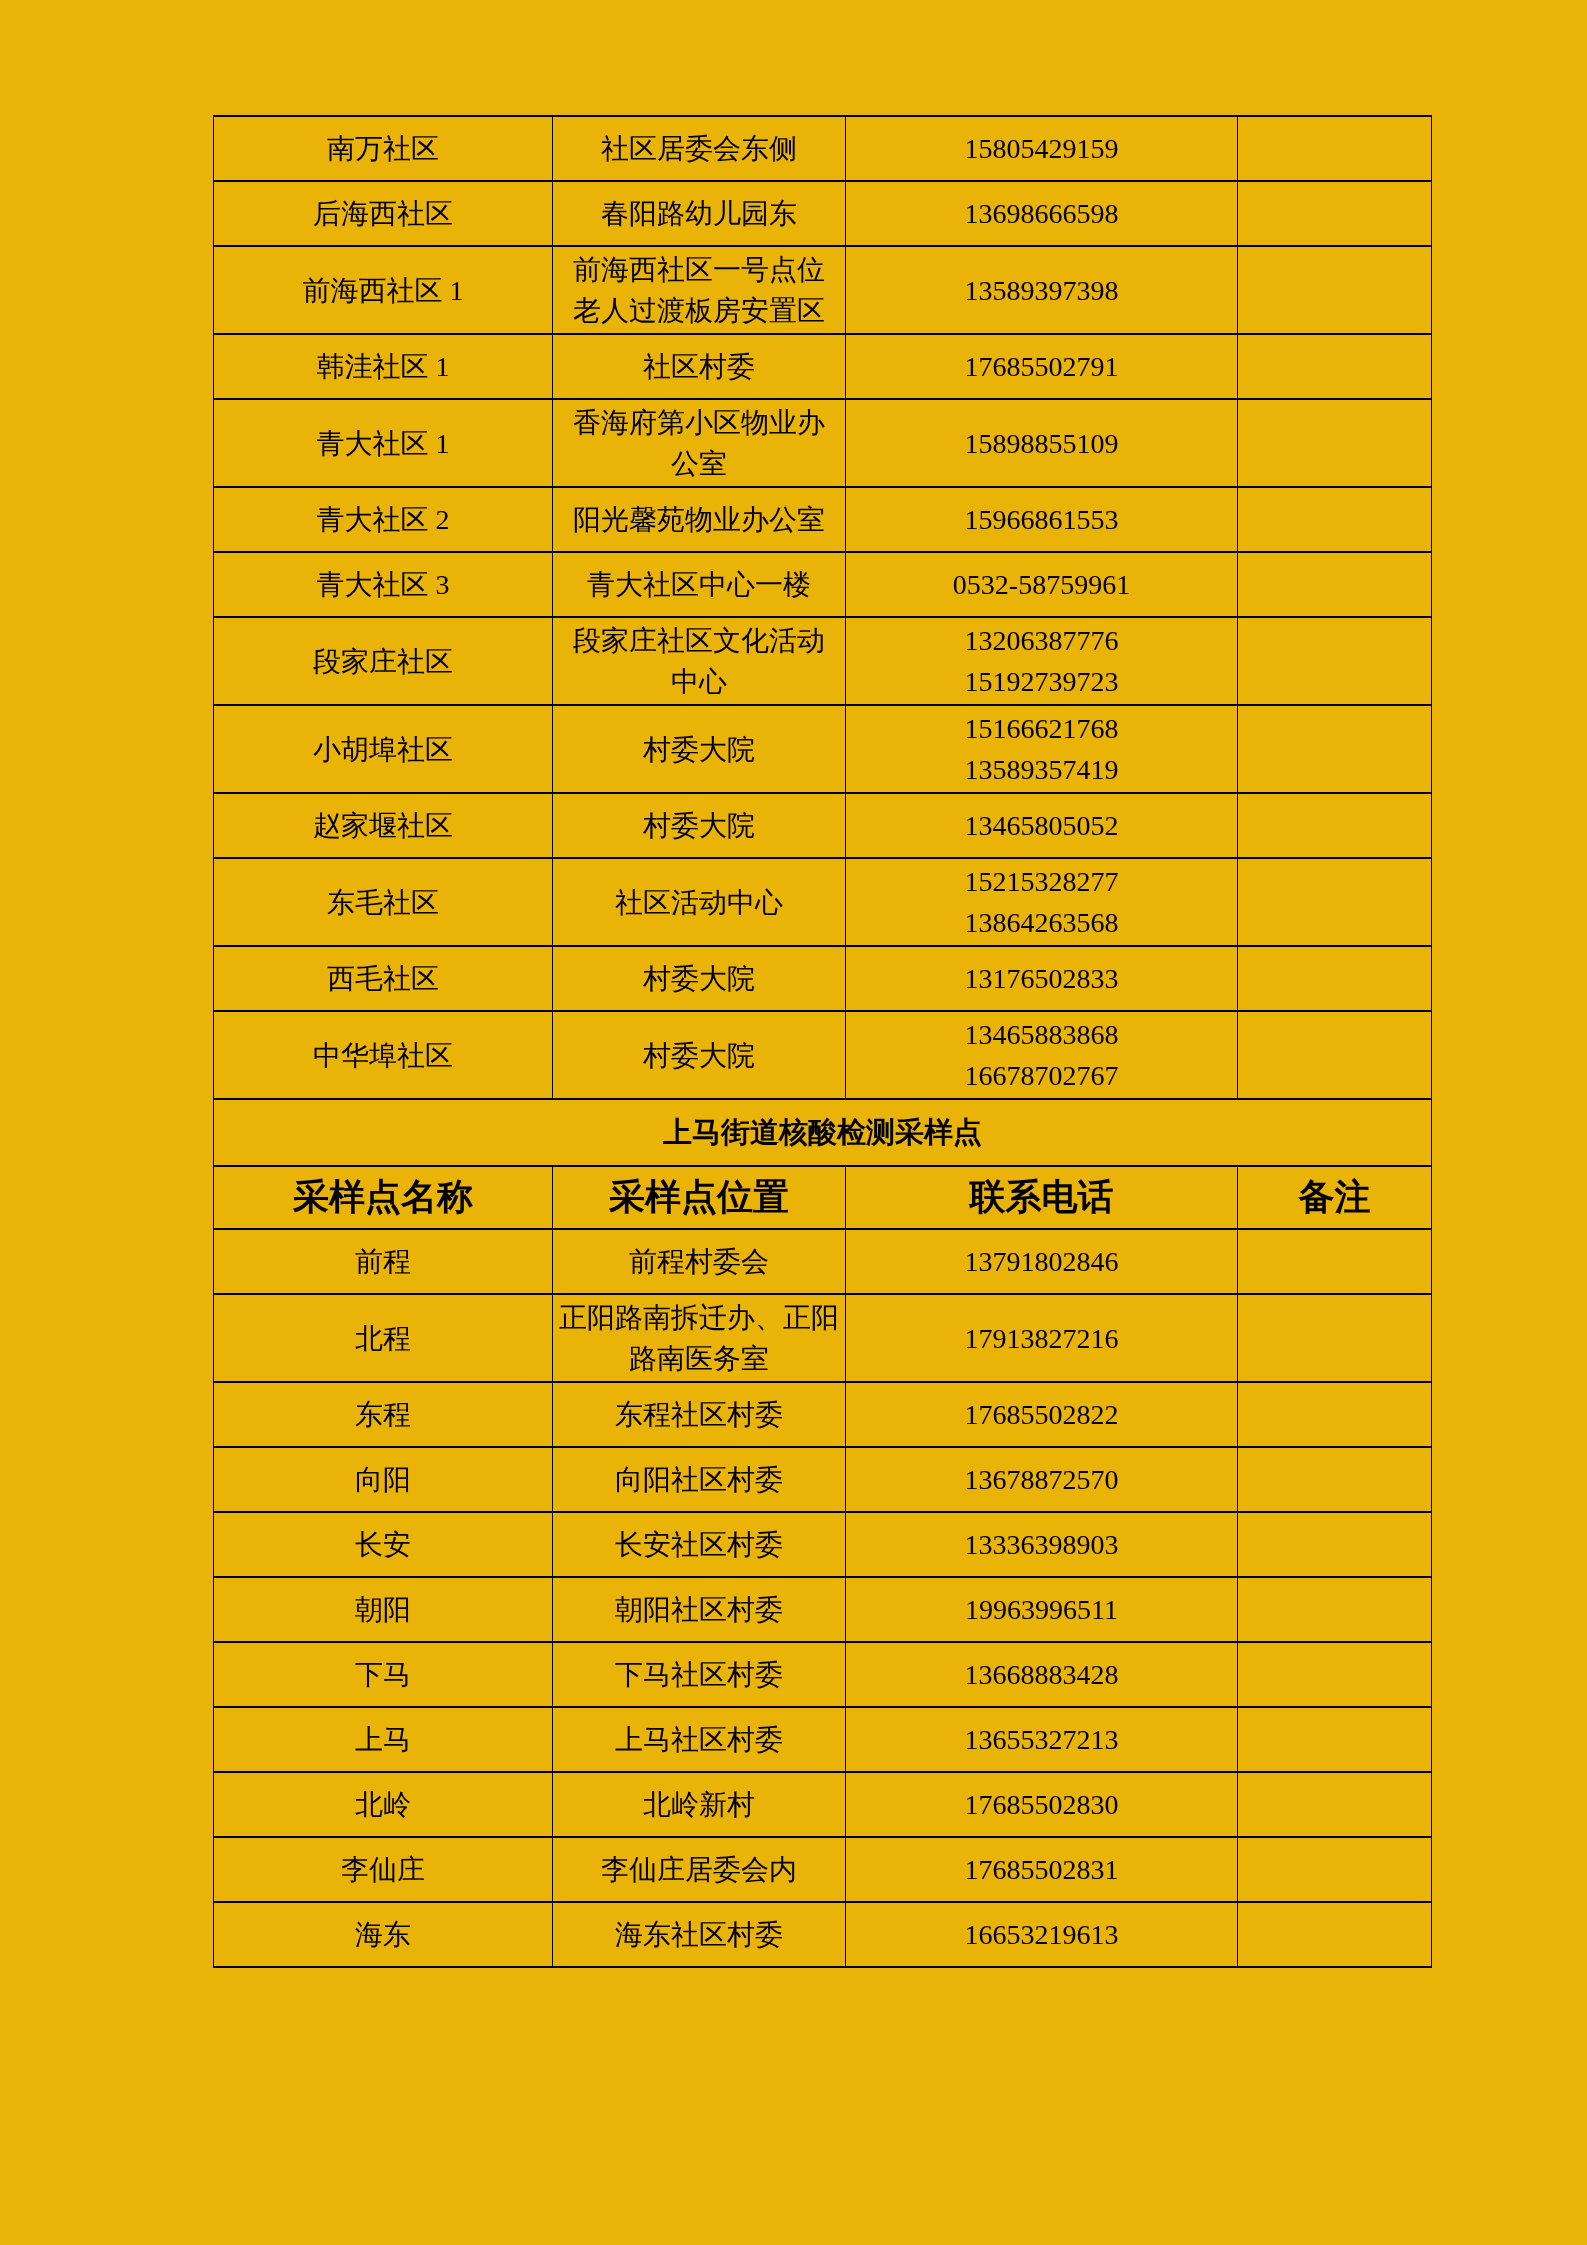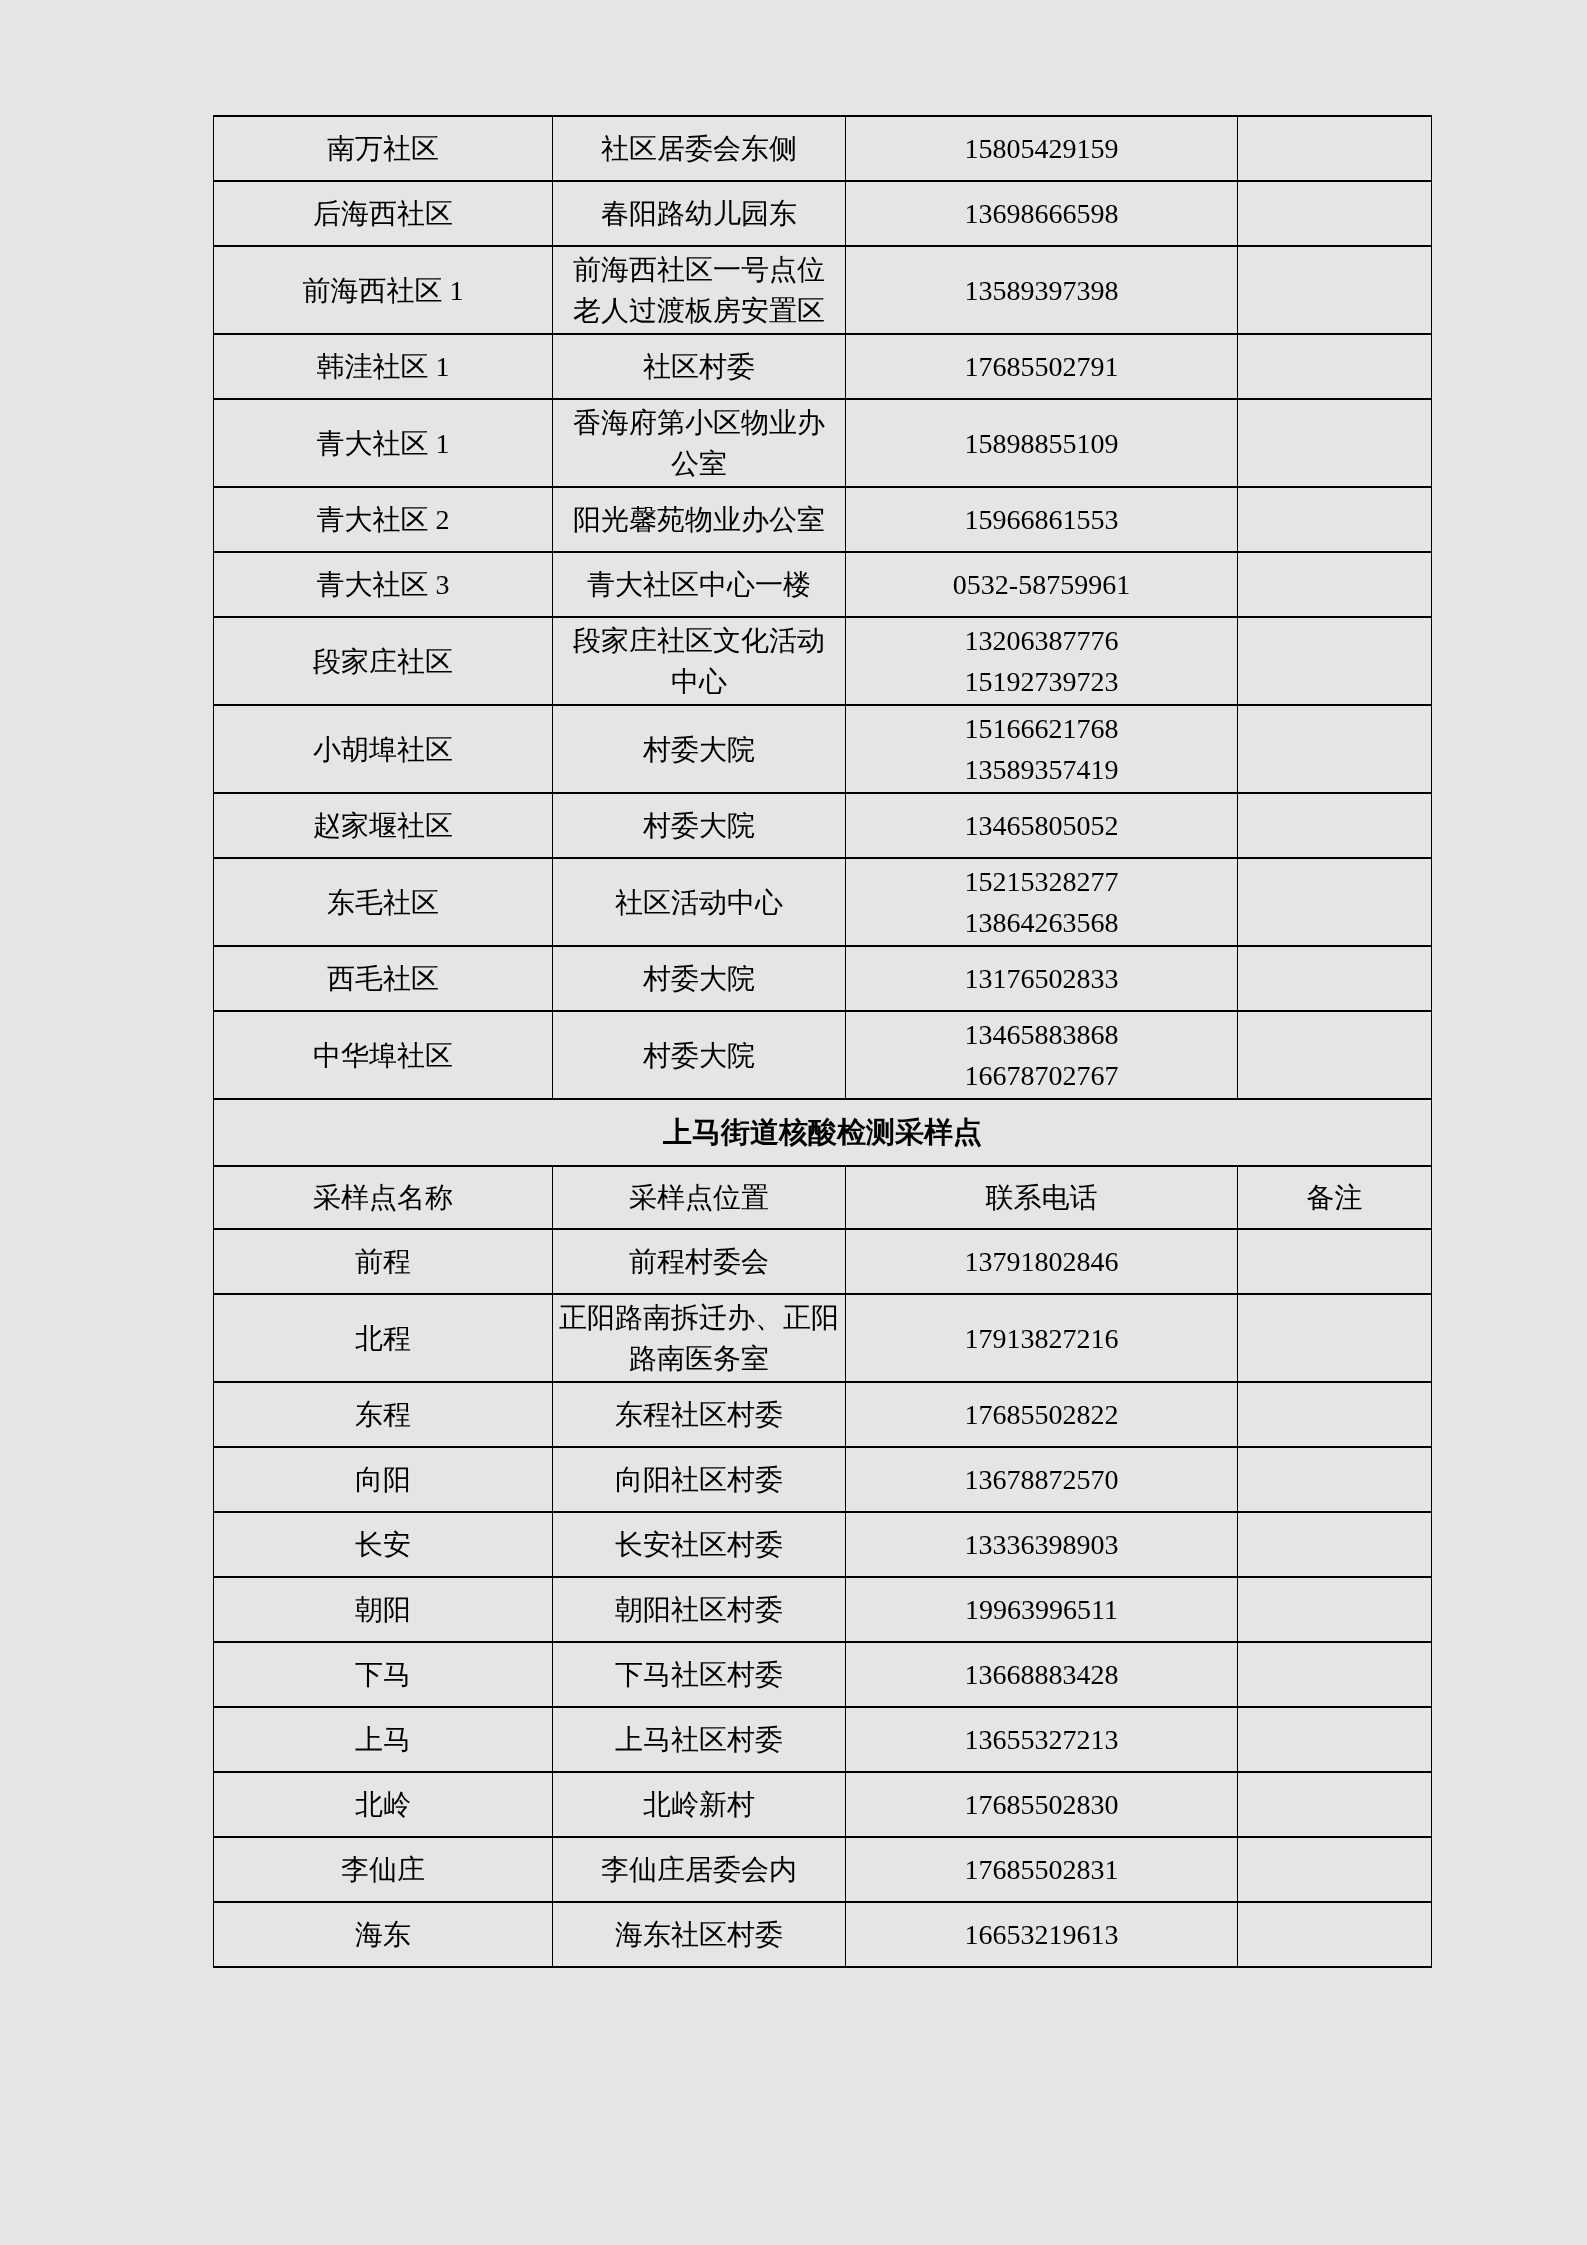--- a/index.html
+++ b/index.html
@@ -4,21 +4,21 @@
 <style>
   html, body {
     margin: 0;
     padding: 0;
     background: #ffffff;
   }
   .page {
     position: relative;
     width: 1587px;
     height: 2245px;
-    background: #e5e5e5;
+    background: #eab308;
     font-family: "Liberation Serif", "DejaVu Serif", serif;
     color: #000000;
     overflow: hidden;
   }
   table.grid {
     position: absolute;
     left: 213px;
     top: 115px;
     width: 1218px;
     border-collapse: collapse;
@@ -39,22 +39,22 @@
   }
   tr.row-std  { height: 65px; }
   tr.row-tall { height: 86px; }
   tr.section-row { height: 67px; }
   tr.section-row td {
     font-weight: bold;
     font-size: 29px;
   }
   tr.header-row { height: 63px; }
   tr.header-row td {
-    font-weight: normal;
-    font-size: 28px;
+    font-weight: bold;
+    font-size: 36px;
   }
   .line { display: block; }
 </style>
 </head>
 <body>
 
 <div class="page">
   <table class="grid">
     <colgroup>
       <col style="width:339px">

